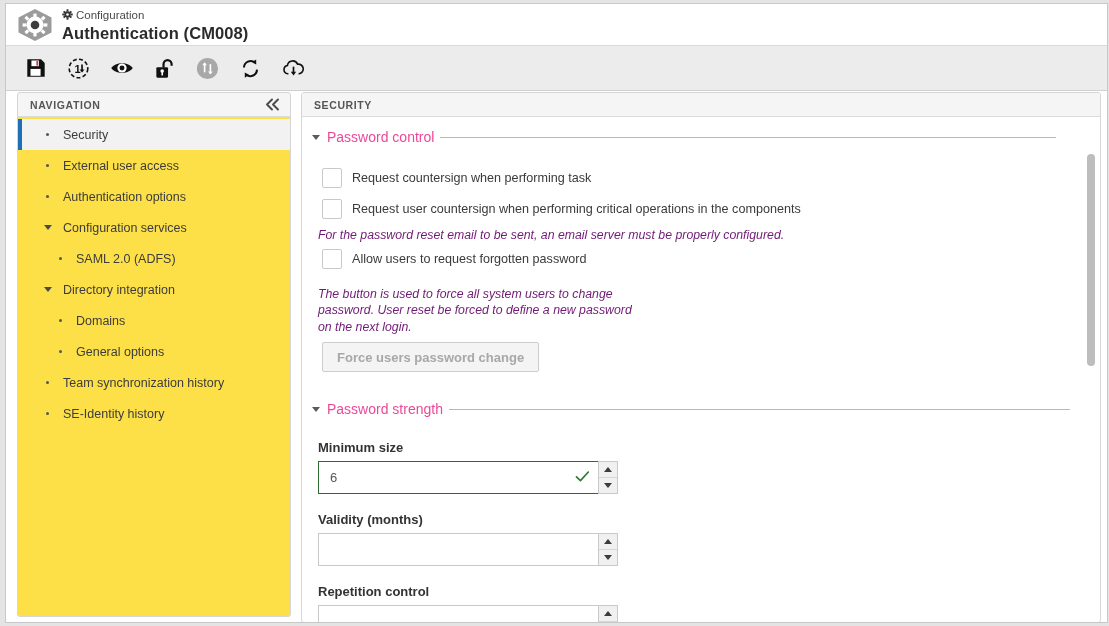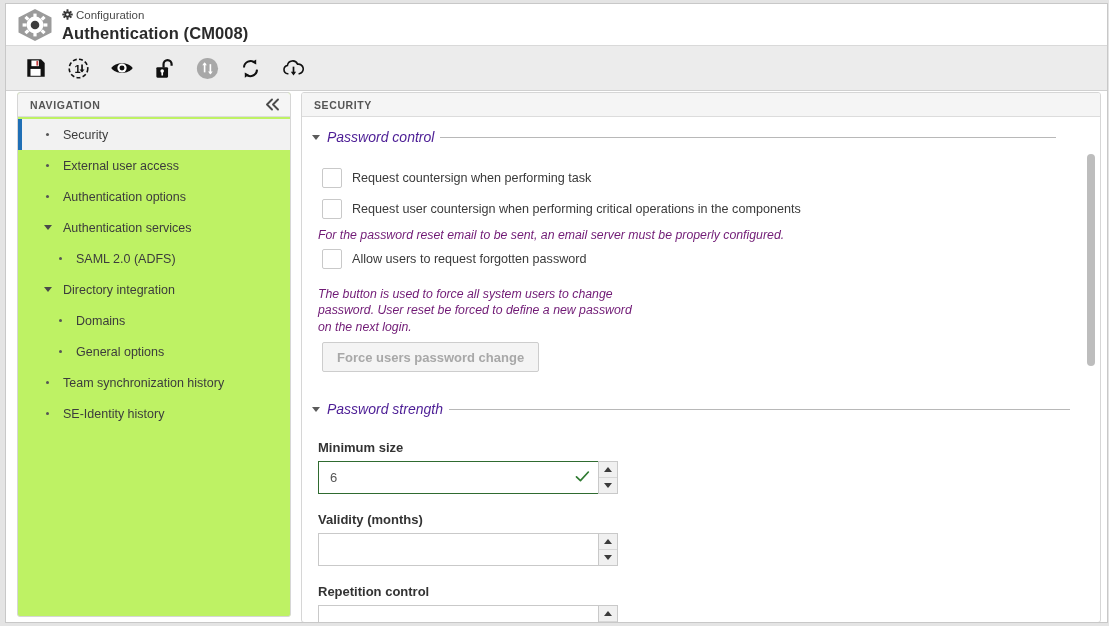--- a/index.html
+++ b/index.html
@@ -54,21 +54,21 @@
     width: 43px; height: 44px;
     display: flex; align-items: center; justify-content: center;
     cursor: pointer;
   }
   .tb-btn:first-child { margin-left: 8px; }
 
   
   .nav-panel {
     position: absolute; left: 11px; top: 88px;
     width: 274px; height: 525px;
-    background: #bef264;
+    background: #fde047;
     border: 1px solid #d6d6d6;
     border-radius: 3px;
     overflow: hidden;
   }
   .nav-header {
     height: 24px; background: #f5f5f5;
     border-bottom: 1px solid #dcdcdc;
     display: flex; align-items: center;
     padding: 0 6px 0 12px;
   }
@@ -149,22 +149,22 @@
     padding-left: 10px;
   }
   .sec-caret {
     width: 0; height: 0; margin-right: 7px;
     border-left: 4.5px solid transparent;
     border-right: 4.5px solid transparent;
     border-top: 5px solid #5b5b5b;
     cursor: pointer;
   }
   .sec-title {
-    font-size: 14px; color: #4c1d95;
-    white-space: nowrap; padding-right: 6px; font-style: italic;
+    font-size: 14px; color: #ec4899;
+    white-space: nowrap; padding-right: 6px;
   }
   .sec-rule { flex: 1; height: 1px; background: #b8b8b8; }
 
   .cb-row {
     display: flex; align-items: center;
     padding-left: 20px; margin-top: 0;
     height: 26px;
   }
   .checkbox {
     width: 20px; height: 20px;
@@ -369,21 +369,21 @@
         <div class="nav-item nav-level-0">
           <span class="nav-marker">
             <span class="nav-bullet"></span>
           </span>
           <span>Authentication options</span>
         </div>
         <div class="nav-item nav-level-0">
           <span class="nav-marker">
             <span class="nav-caret"></span>
           </span>
-          <span>Authentication services</span>
+          <span>Configuration services</span>
         </div>
         <div class="nav-item nav-level-1">
           <span class="nav-marker">
             <span class="nav-bullet"></span>
           </span>
           <span>SAML 2.0 (ADFS)</span>
         </div>
         <div class="nav-item nav-level-0">
           <span class="nav-marker">
             <span class="nav-caret"></span>

